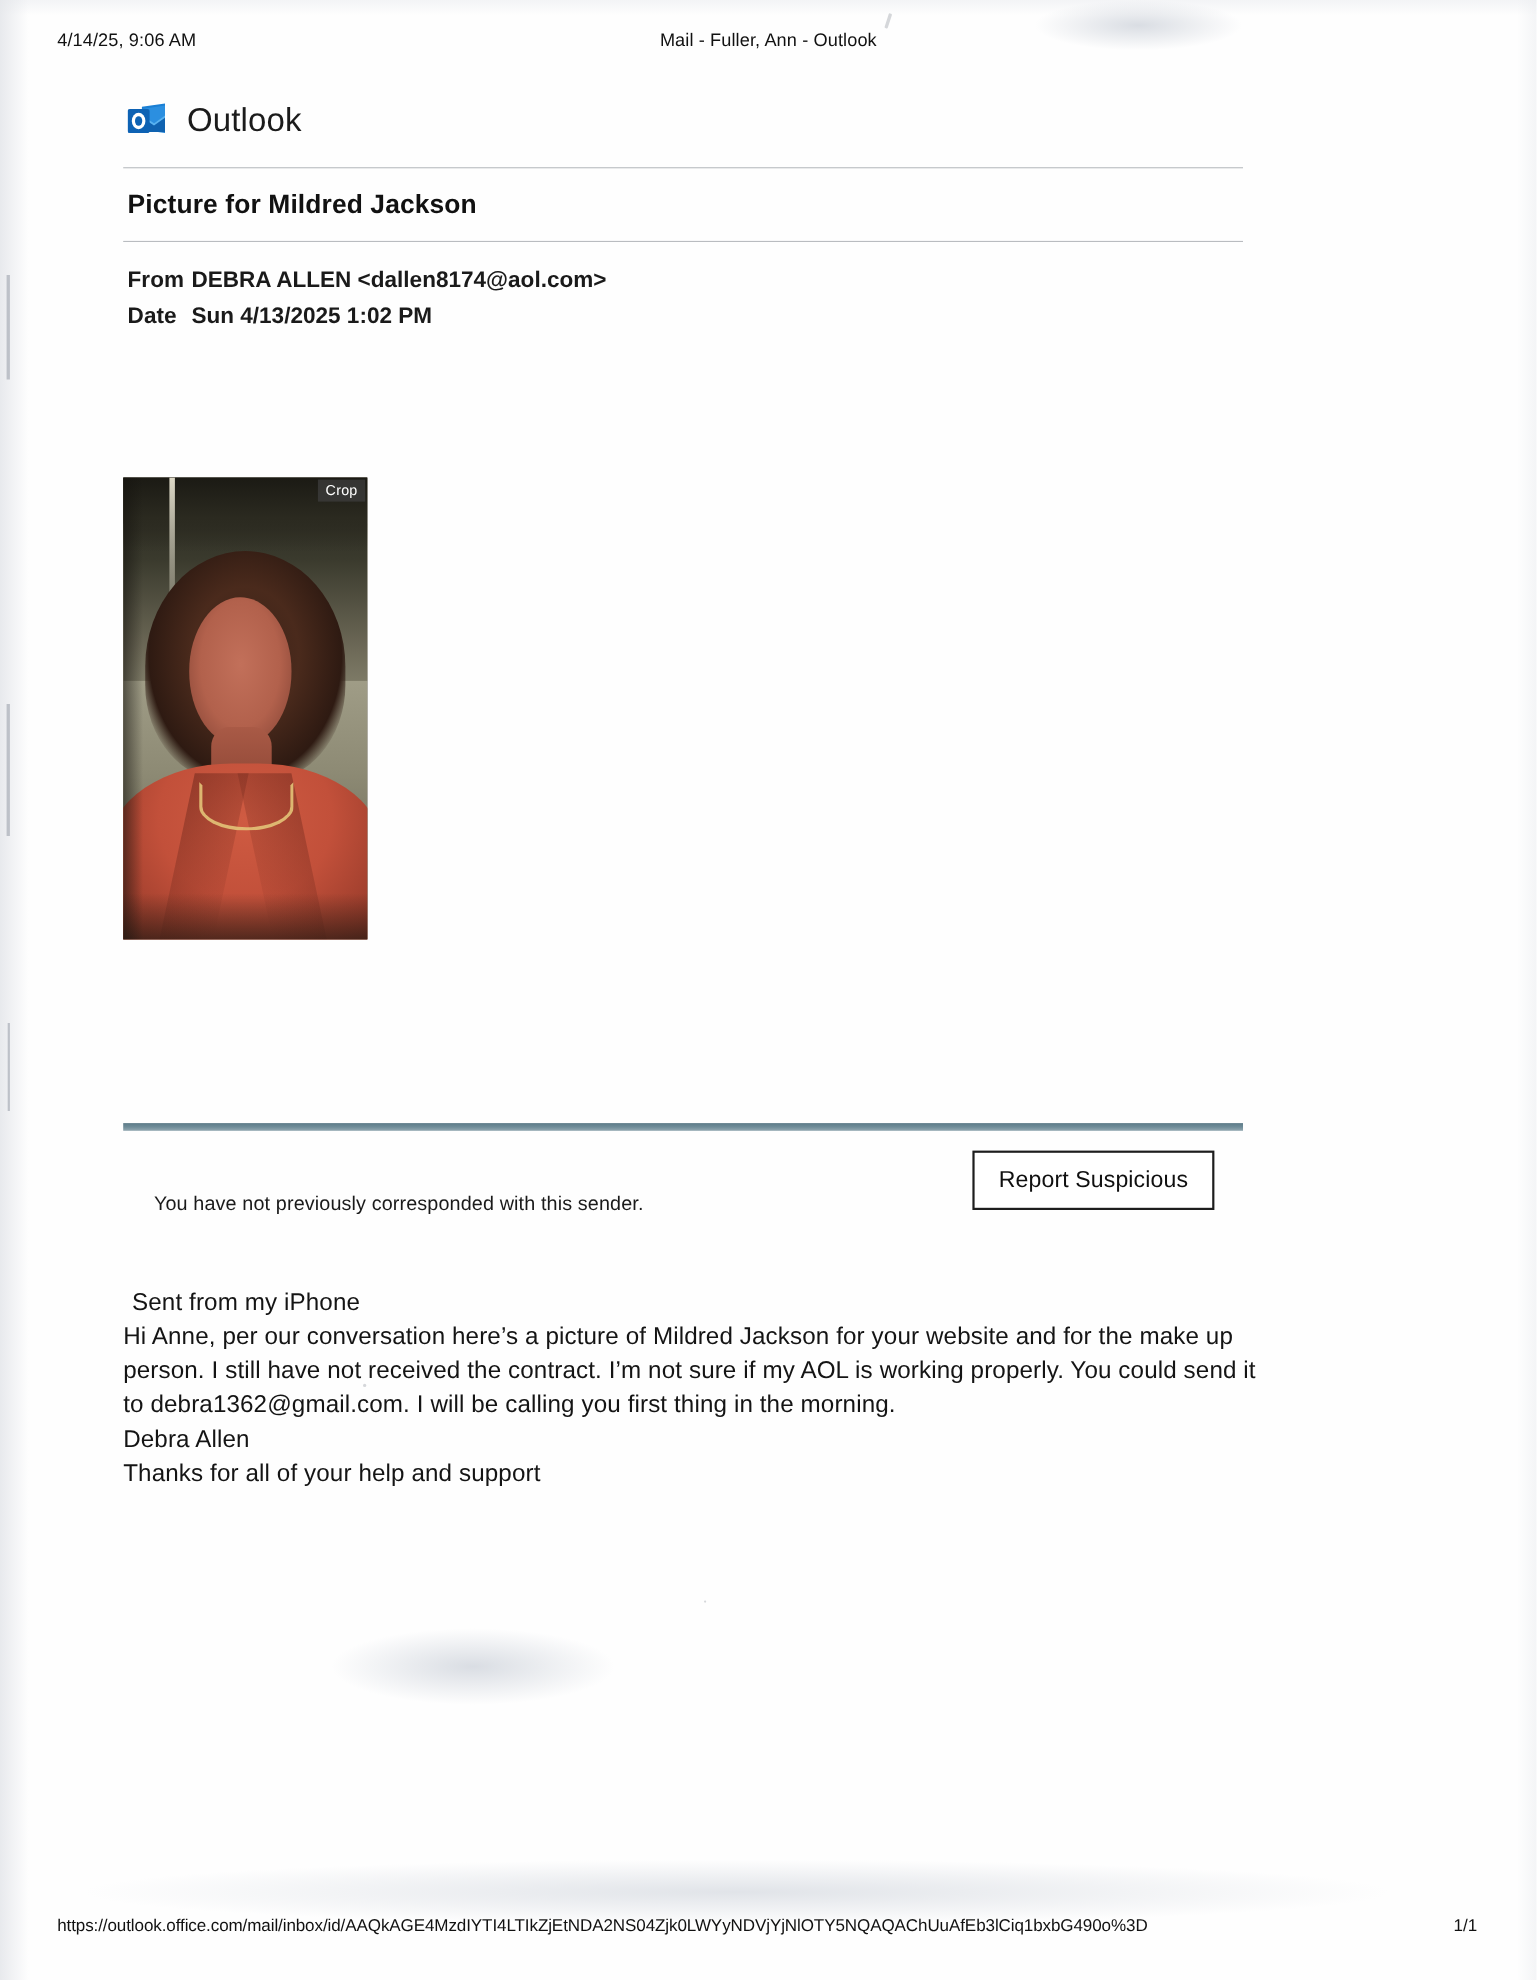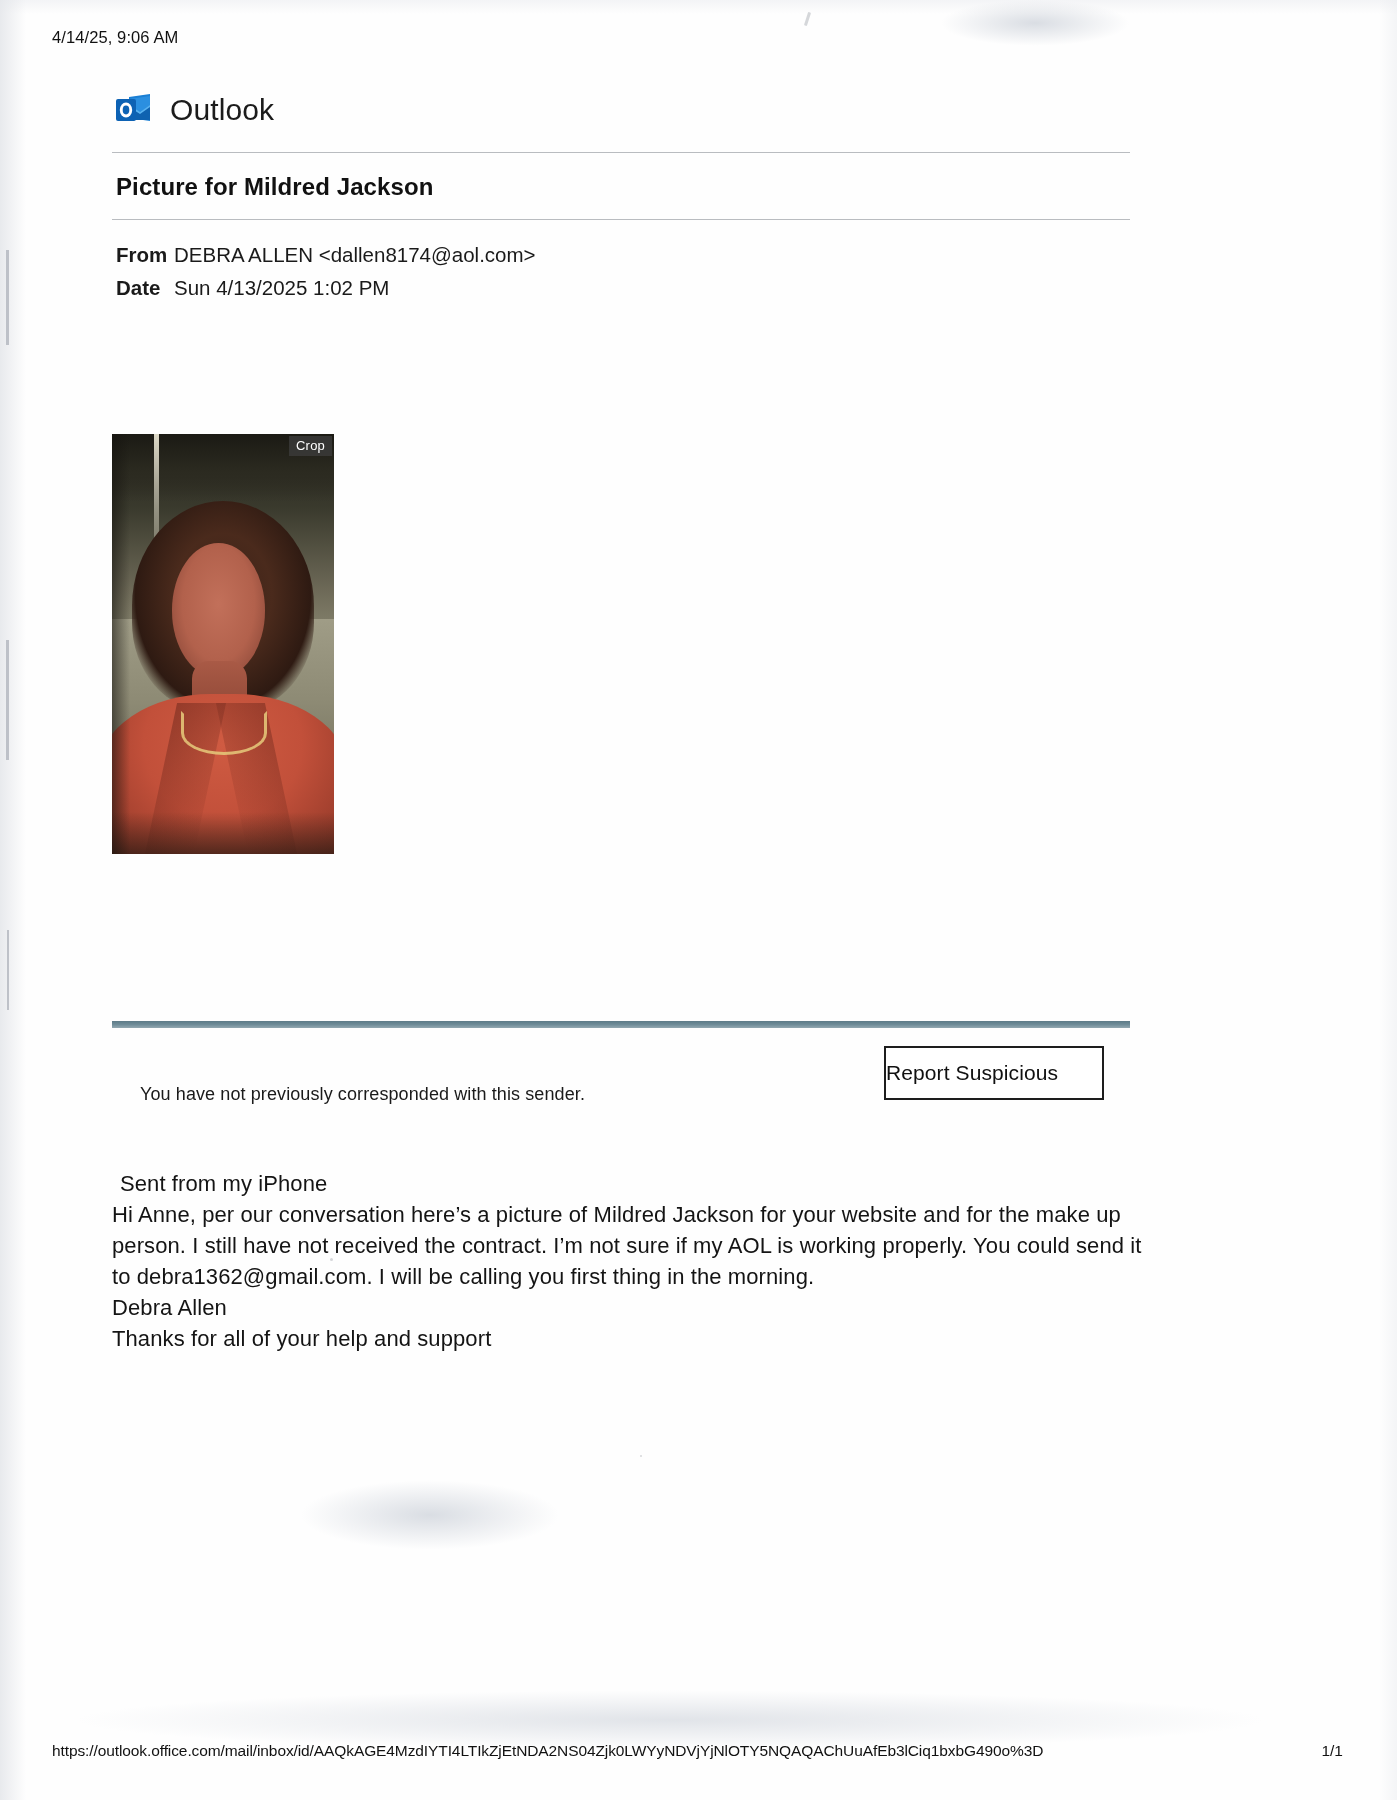--- a/index.html
+++ b/index.html
@@ -121,21 +121,21 @@
     line-height: 33px;
     color: #1a1a1a;
   }
   .hrow { display: flex; }
   .hlabel {
     font-weight: 700;
     width: 58px;
     flex: 0 0 auto;
   }
   .hvalue {
-    font-weight: 400;
+    font-weight: 700;
     white-space: pre;
   }
 
   
   .photo-wrap {
     position: absolute;
     left: 112px;
     top: 434px;
     width: 222px;
     height: 420px;
@@ -296,20 +296,21 @@
     top: 12px;
     width: 220px;
     height: 54px;
     border: 2px solid #1d1d1d;
     background: #ffffff;
     color: #101010;
     font-family: "Liberation Sans", sans-serif;
     font-size: 21px;
     font-weight: 400;
     line-height: 50px;
+    text-align: center;
     letter-spacing: 0.1px;
     box-sizing: border-box;
     cursor: pointer;
   }
 
   
   .msg {
     position: absolute;
     left: 112px;
     top: 1168px;
@@ -356,20 +357,21 @@
   <div class="edge-mark" style="left:7px; top:930px; width:2px; height:80px;"></div>
   <div class="smudge" style="left:940px; top:0px; width:190px; height:46px;"></div>
   <div class="smudge" style="left:300px; top:1480px; width:260px; height:70px;"></div>
   <div class="smudge" style="left:70px; top:1690px; width:1200px; height:60px; opacity:.8;"></div>
   <div class="scan-speck" style="left:806px; top:12px; width:3px; height:14px; border-radius:1px; transform:rotate(18deg);"></div>
   <div class="scan-speck" style="left:330px; top:1258px; width:3px; height:3px;"></div>
   <div class="scan-speck" style="left:640px; top:1455px; width:2px; height:2px;"></div>
 
   <div class="print-header">
     <span class="ph-left">4/14/25, 9:06 AM</span>
+    <span class="ph-center">Mail - Fuller, Ann - Outlook</span>
   </div>
 
   <div class="content">
 
     <div class="brand">
       <span class="brand-icon">
         <svg width="38" height="34" viewBox="0 0 38 34" xmlns="http://www.w3.org/2000/svg">
           <path d="M13 4 L34 1 L34 28 L13 25 Z" fill="#1a7fd4"></path>
           <path d="M13 6 L34 3 L34 26 L13 24 Z" fill="#2b8fe0"></path>
           <path d="M13.5 13 L23.5 19.5 L34 12.5 L34 27 L13.5 27 Z" fill="#0f62b0"></path>

